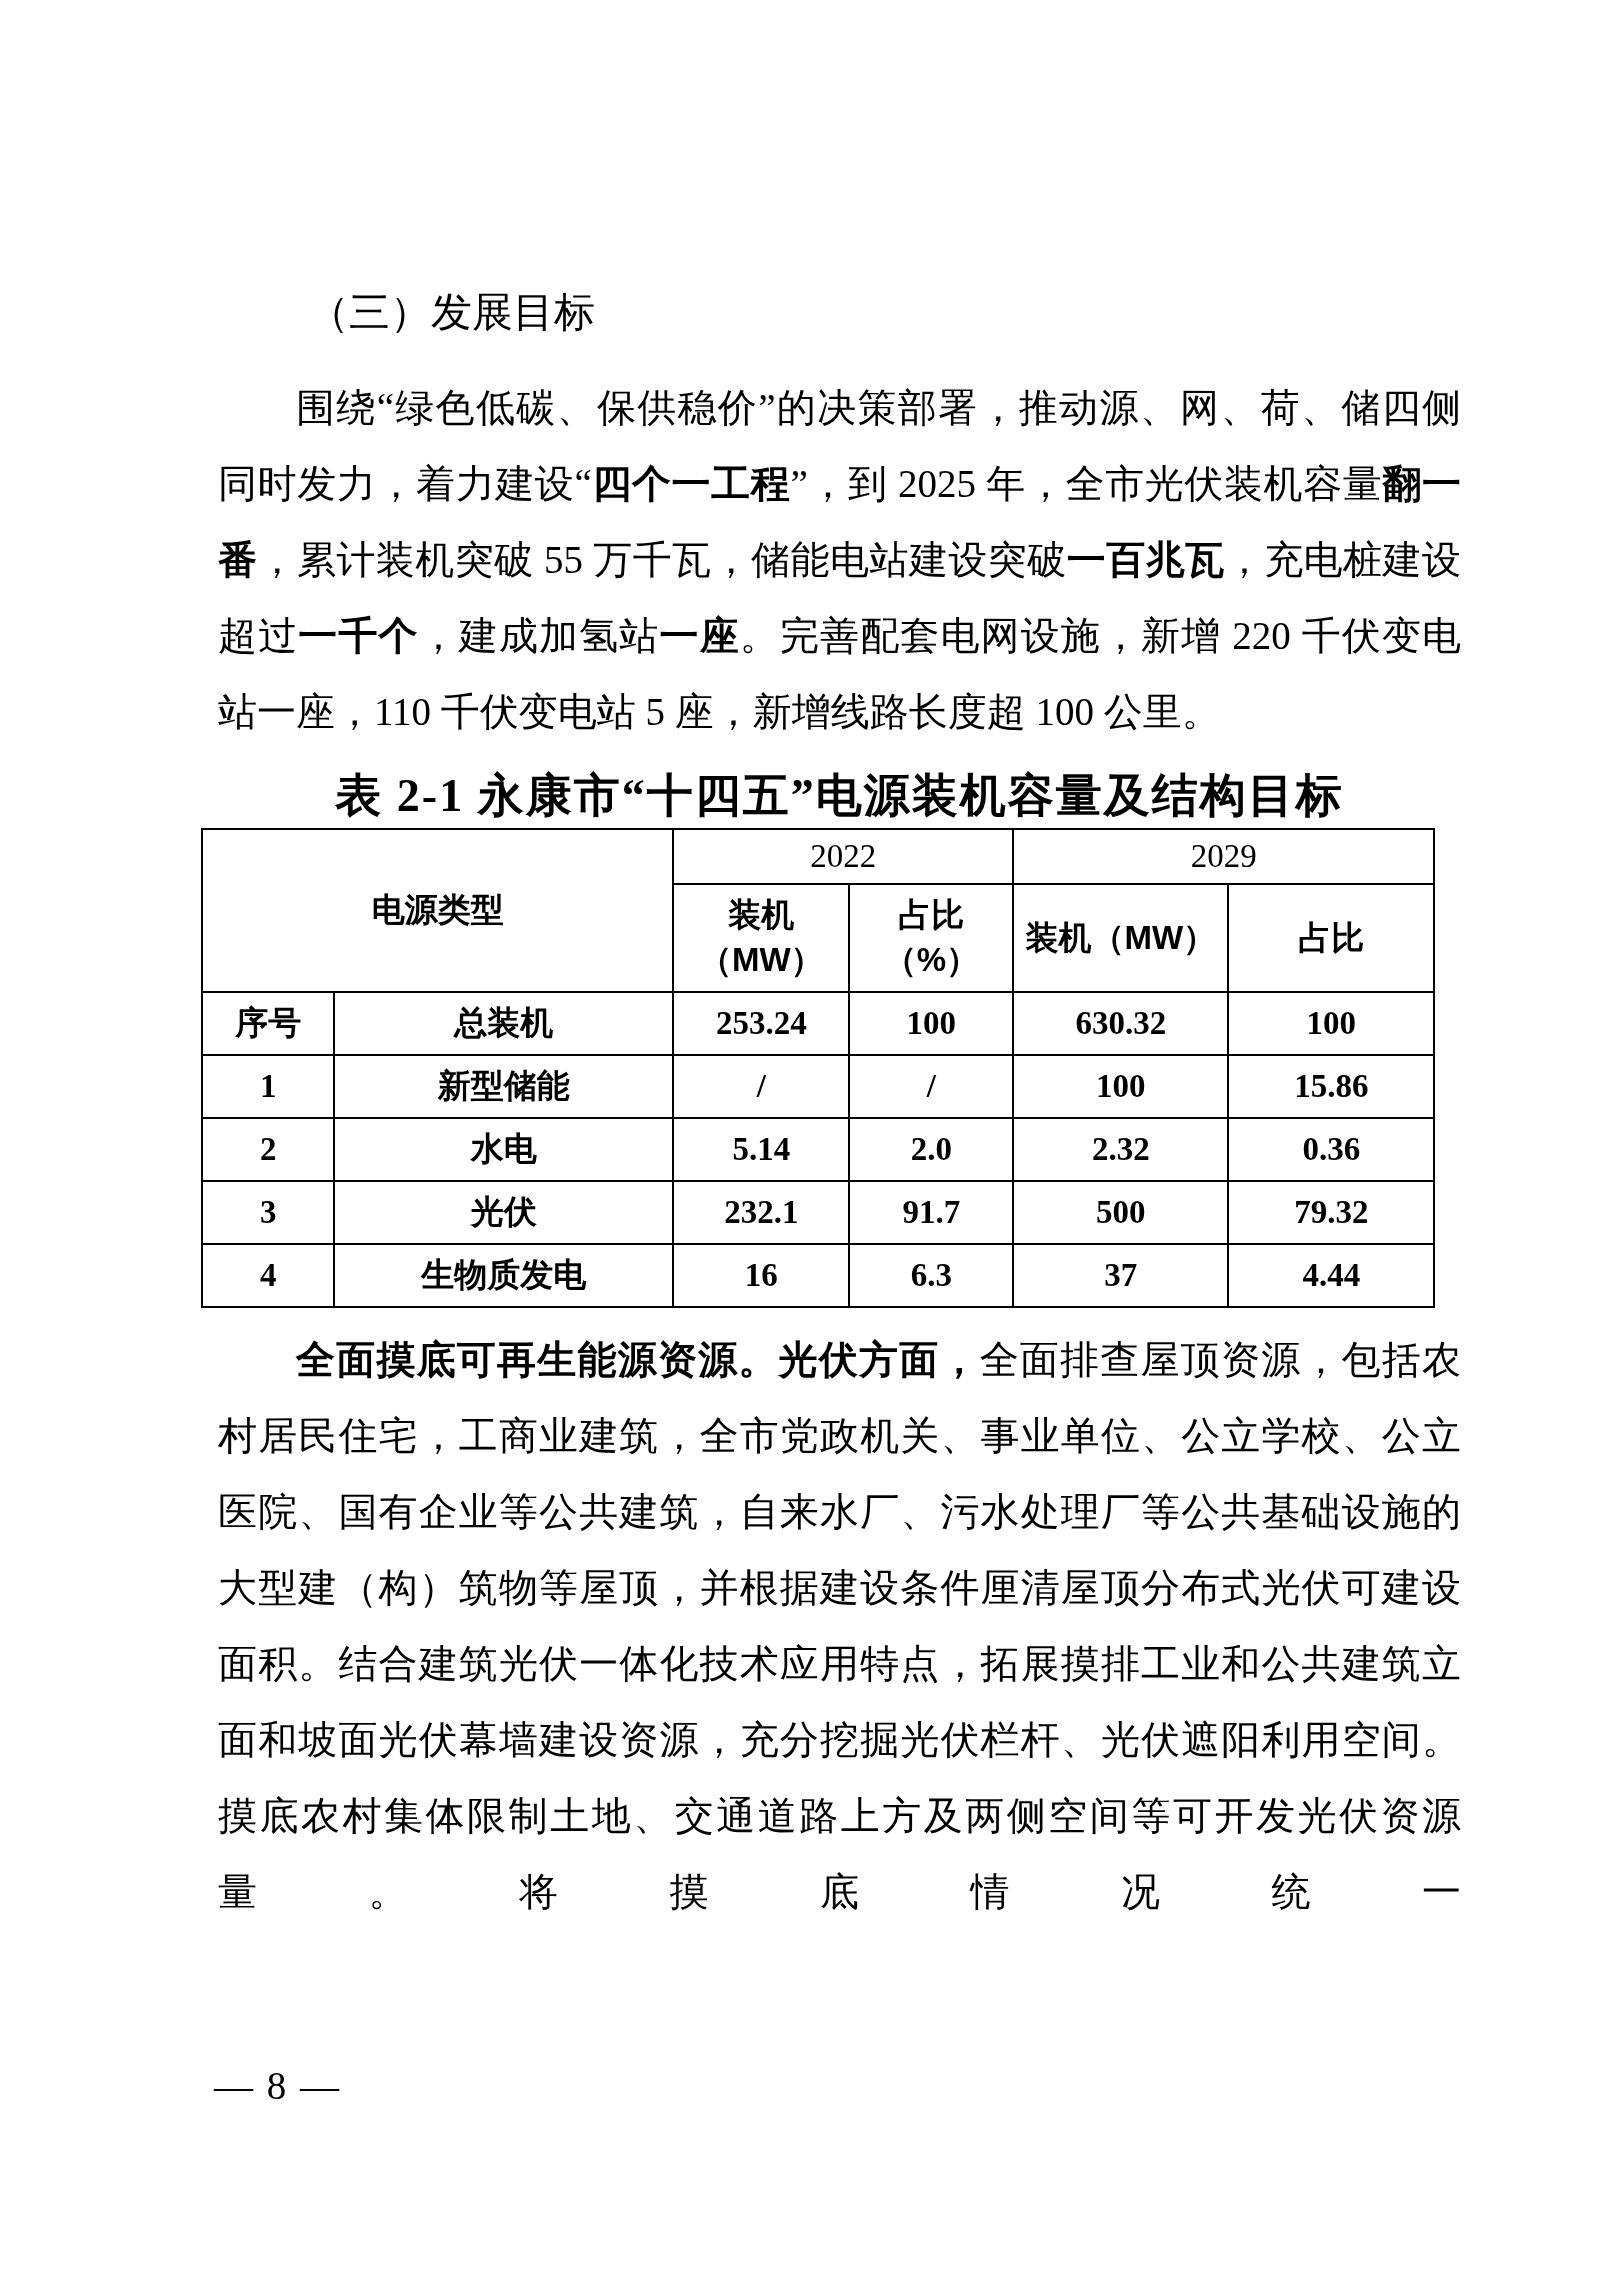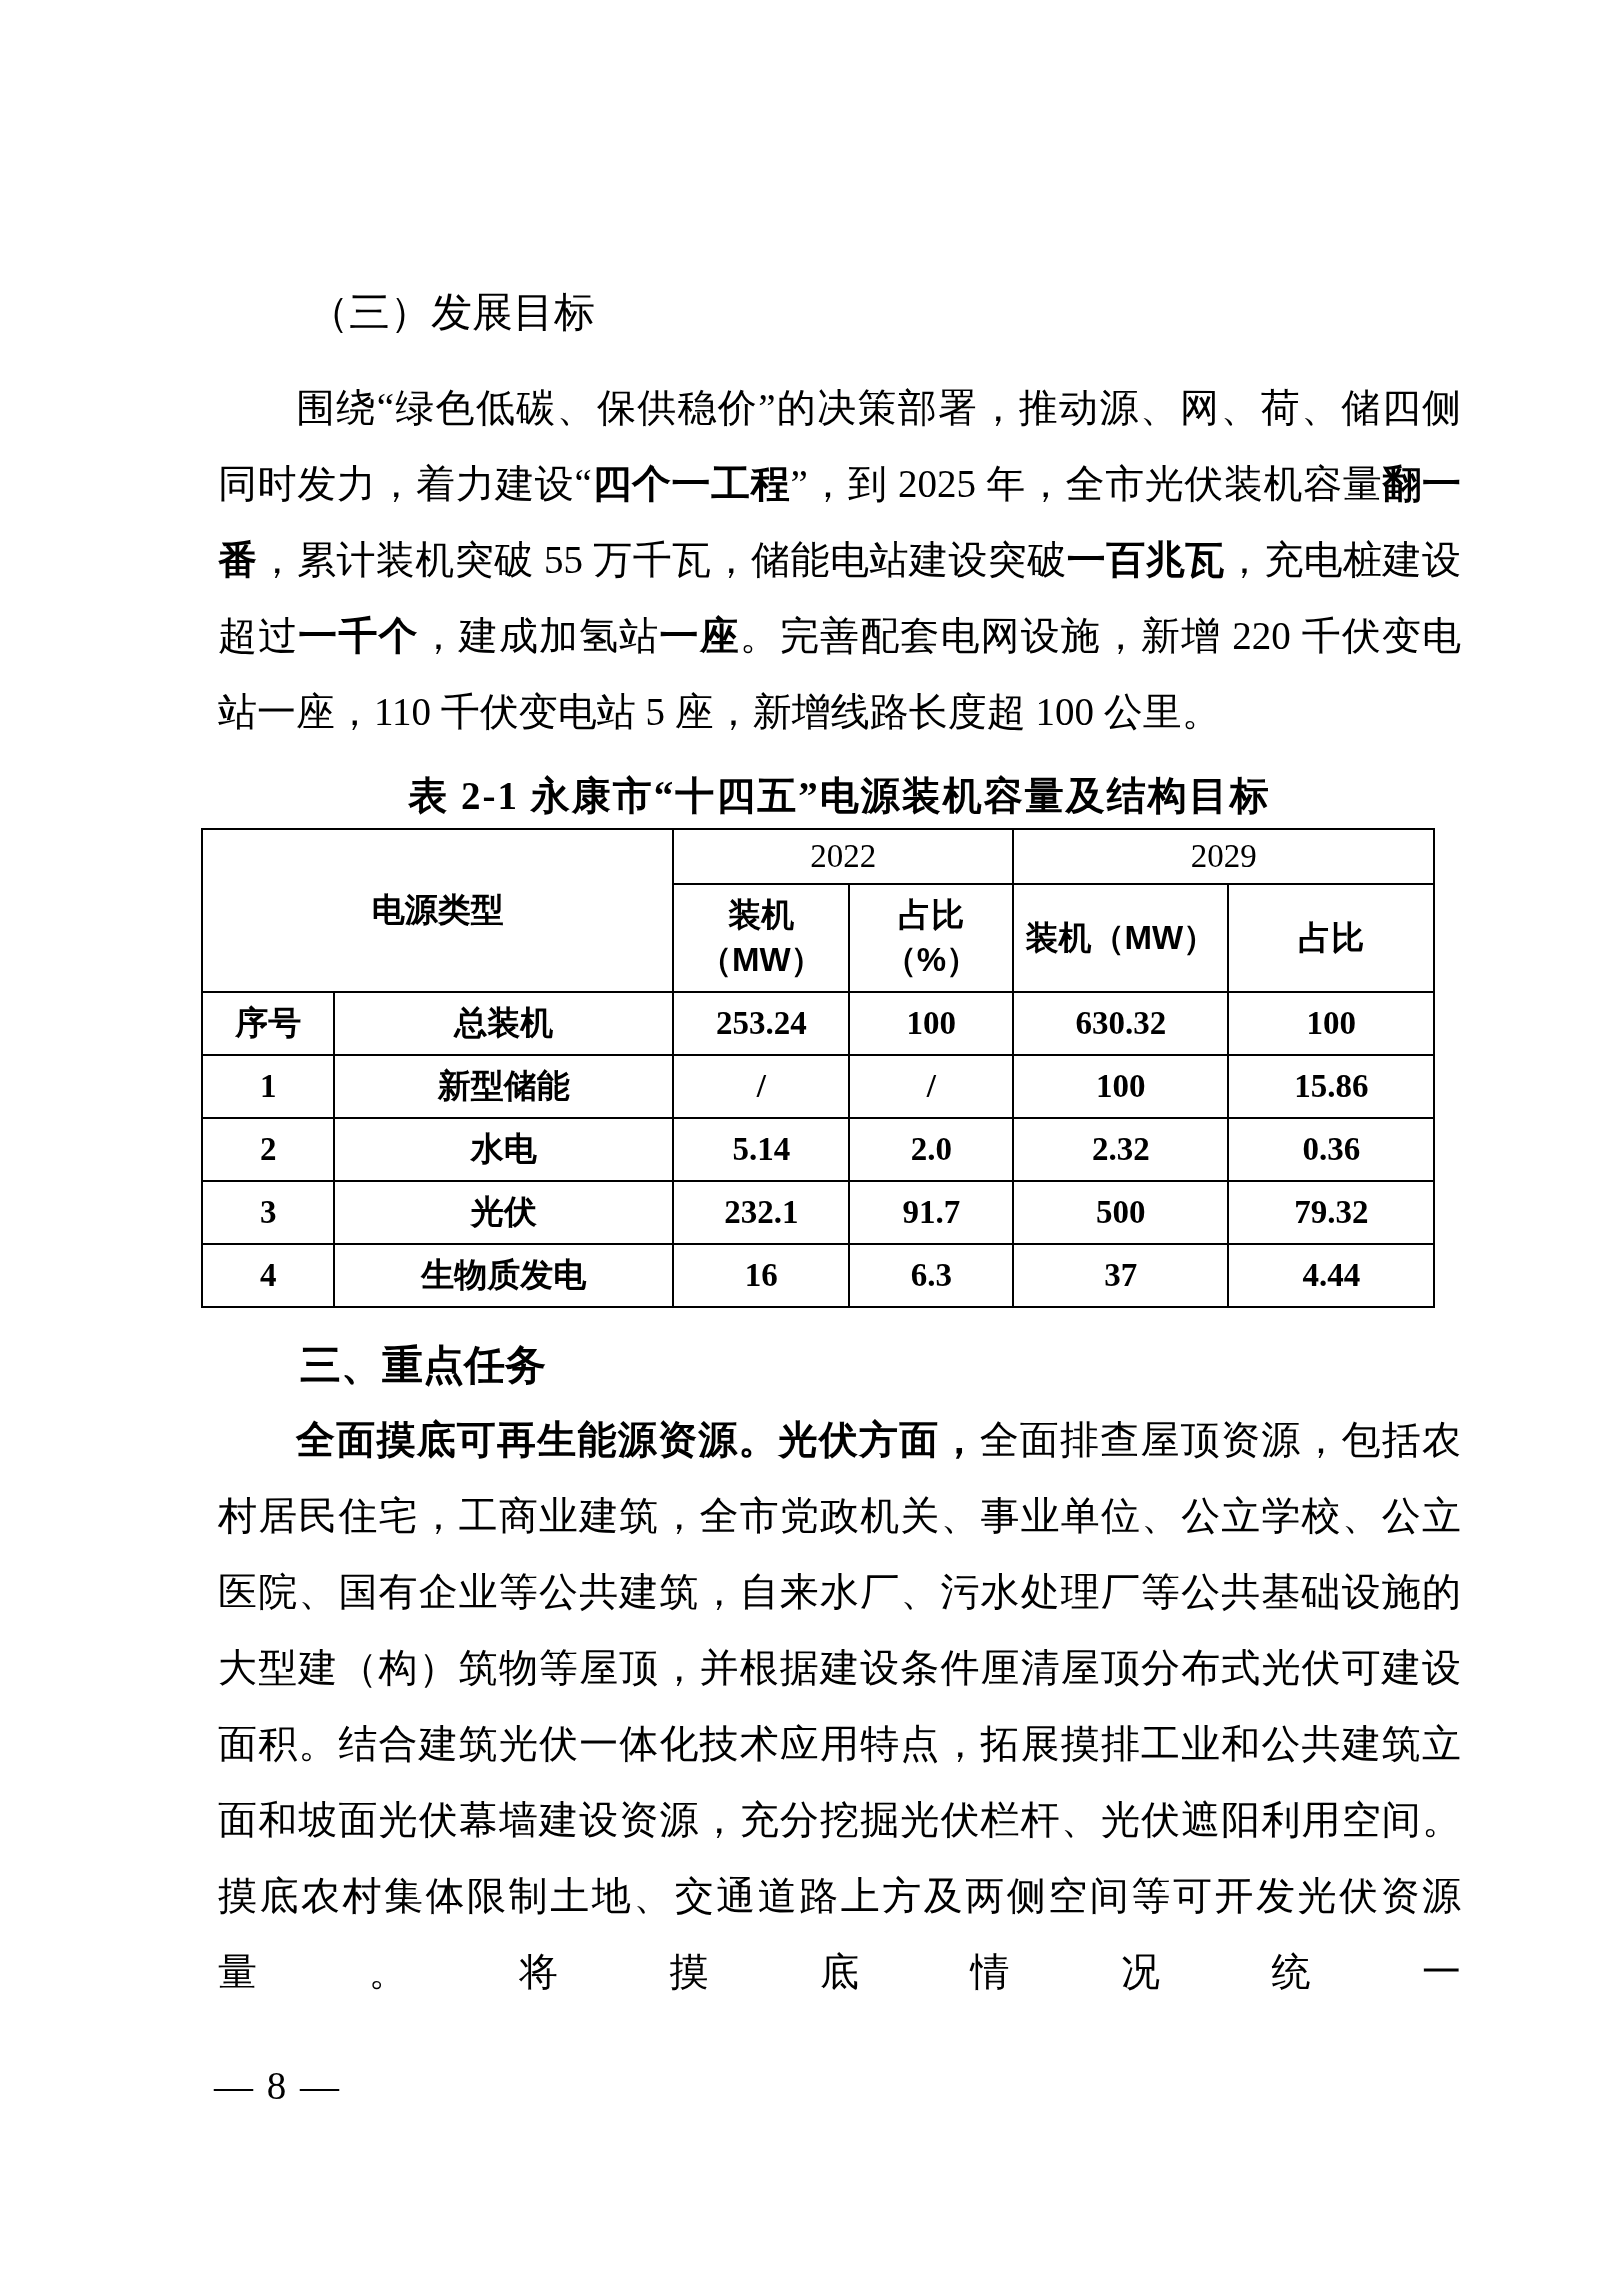--- a/index.html
+++ b/index.html
@@ -35,21 +35,21 @@
     font-size: 39px;
     line-height: 76px;
     text-align: justify;
     text-justify: inter-character;
     text-indent: 2em;
   }
   #para-dev { margin-top: 35px; }
   .run-bold { font-weight: 700; }
   .table-caption {
     margin: 21.6px 0 0 0;
-    font-size: 39px;
+    font-size: 46px;
     line-height: 47px;
     font-weight: 700;
     text-align: center;
     letter-spacing: 2px;
   }
   table.cap-table {
     margin-top: 9.8px;
     margin-left: -16.7px;
     width: 1232px;
     border-collapse: collapse;
@@ -165,21 +165,20 @@
         <td>4</td>
         <td>生物质发电</td>
         <td>16</td>
         <td>6.3</td>
         <td>37</td>
         <td>4.44</td>
       </tr>
     </tbody>
   </table>
 
-  <h2 id="heading-major">三、重点任务</h2>
 
 
   <p class="body-para" id="para-survey"><span class="run-bold">全面摸底可再生能源资源。光伏方面，</span><span>全面排查屋顶资源，包括农村居民住宅，工商业建筑，全市党政机关、事业单位、公立学校、公立医院、国有企业等公共建筑，自来水厂、污水处理厂等公共基础设施的大型建（构）筑物等屋顶，并根据建设条件厘清屋顶分布式光伏可建设面积。结合建筑光伏一体化技术应用特点，拓展摸排工业和公共建筑立面和坡面光伏幕墙建设资源，充分挖掘光伏栏杆、光伏遮阳利用空间。摸底农村集体限制土地、交通道路上方及两侧空间等可开发光伏资源量。将摸底情况统一</span></p>
 
 </div>
 
 <div class="page-number">— 8 —</div>
 
 
 </body></html>

